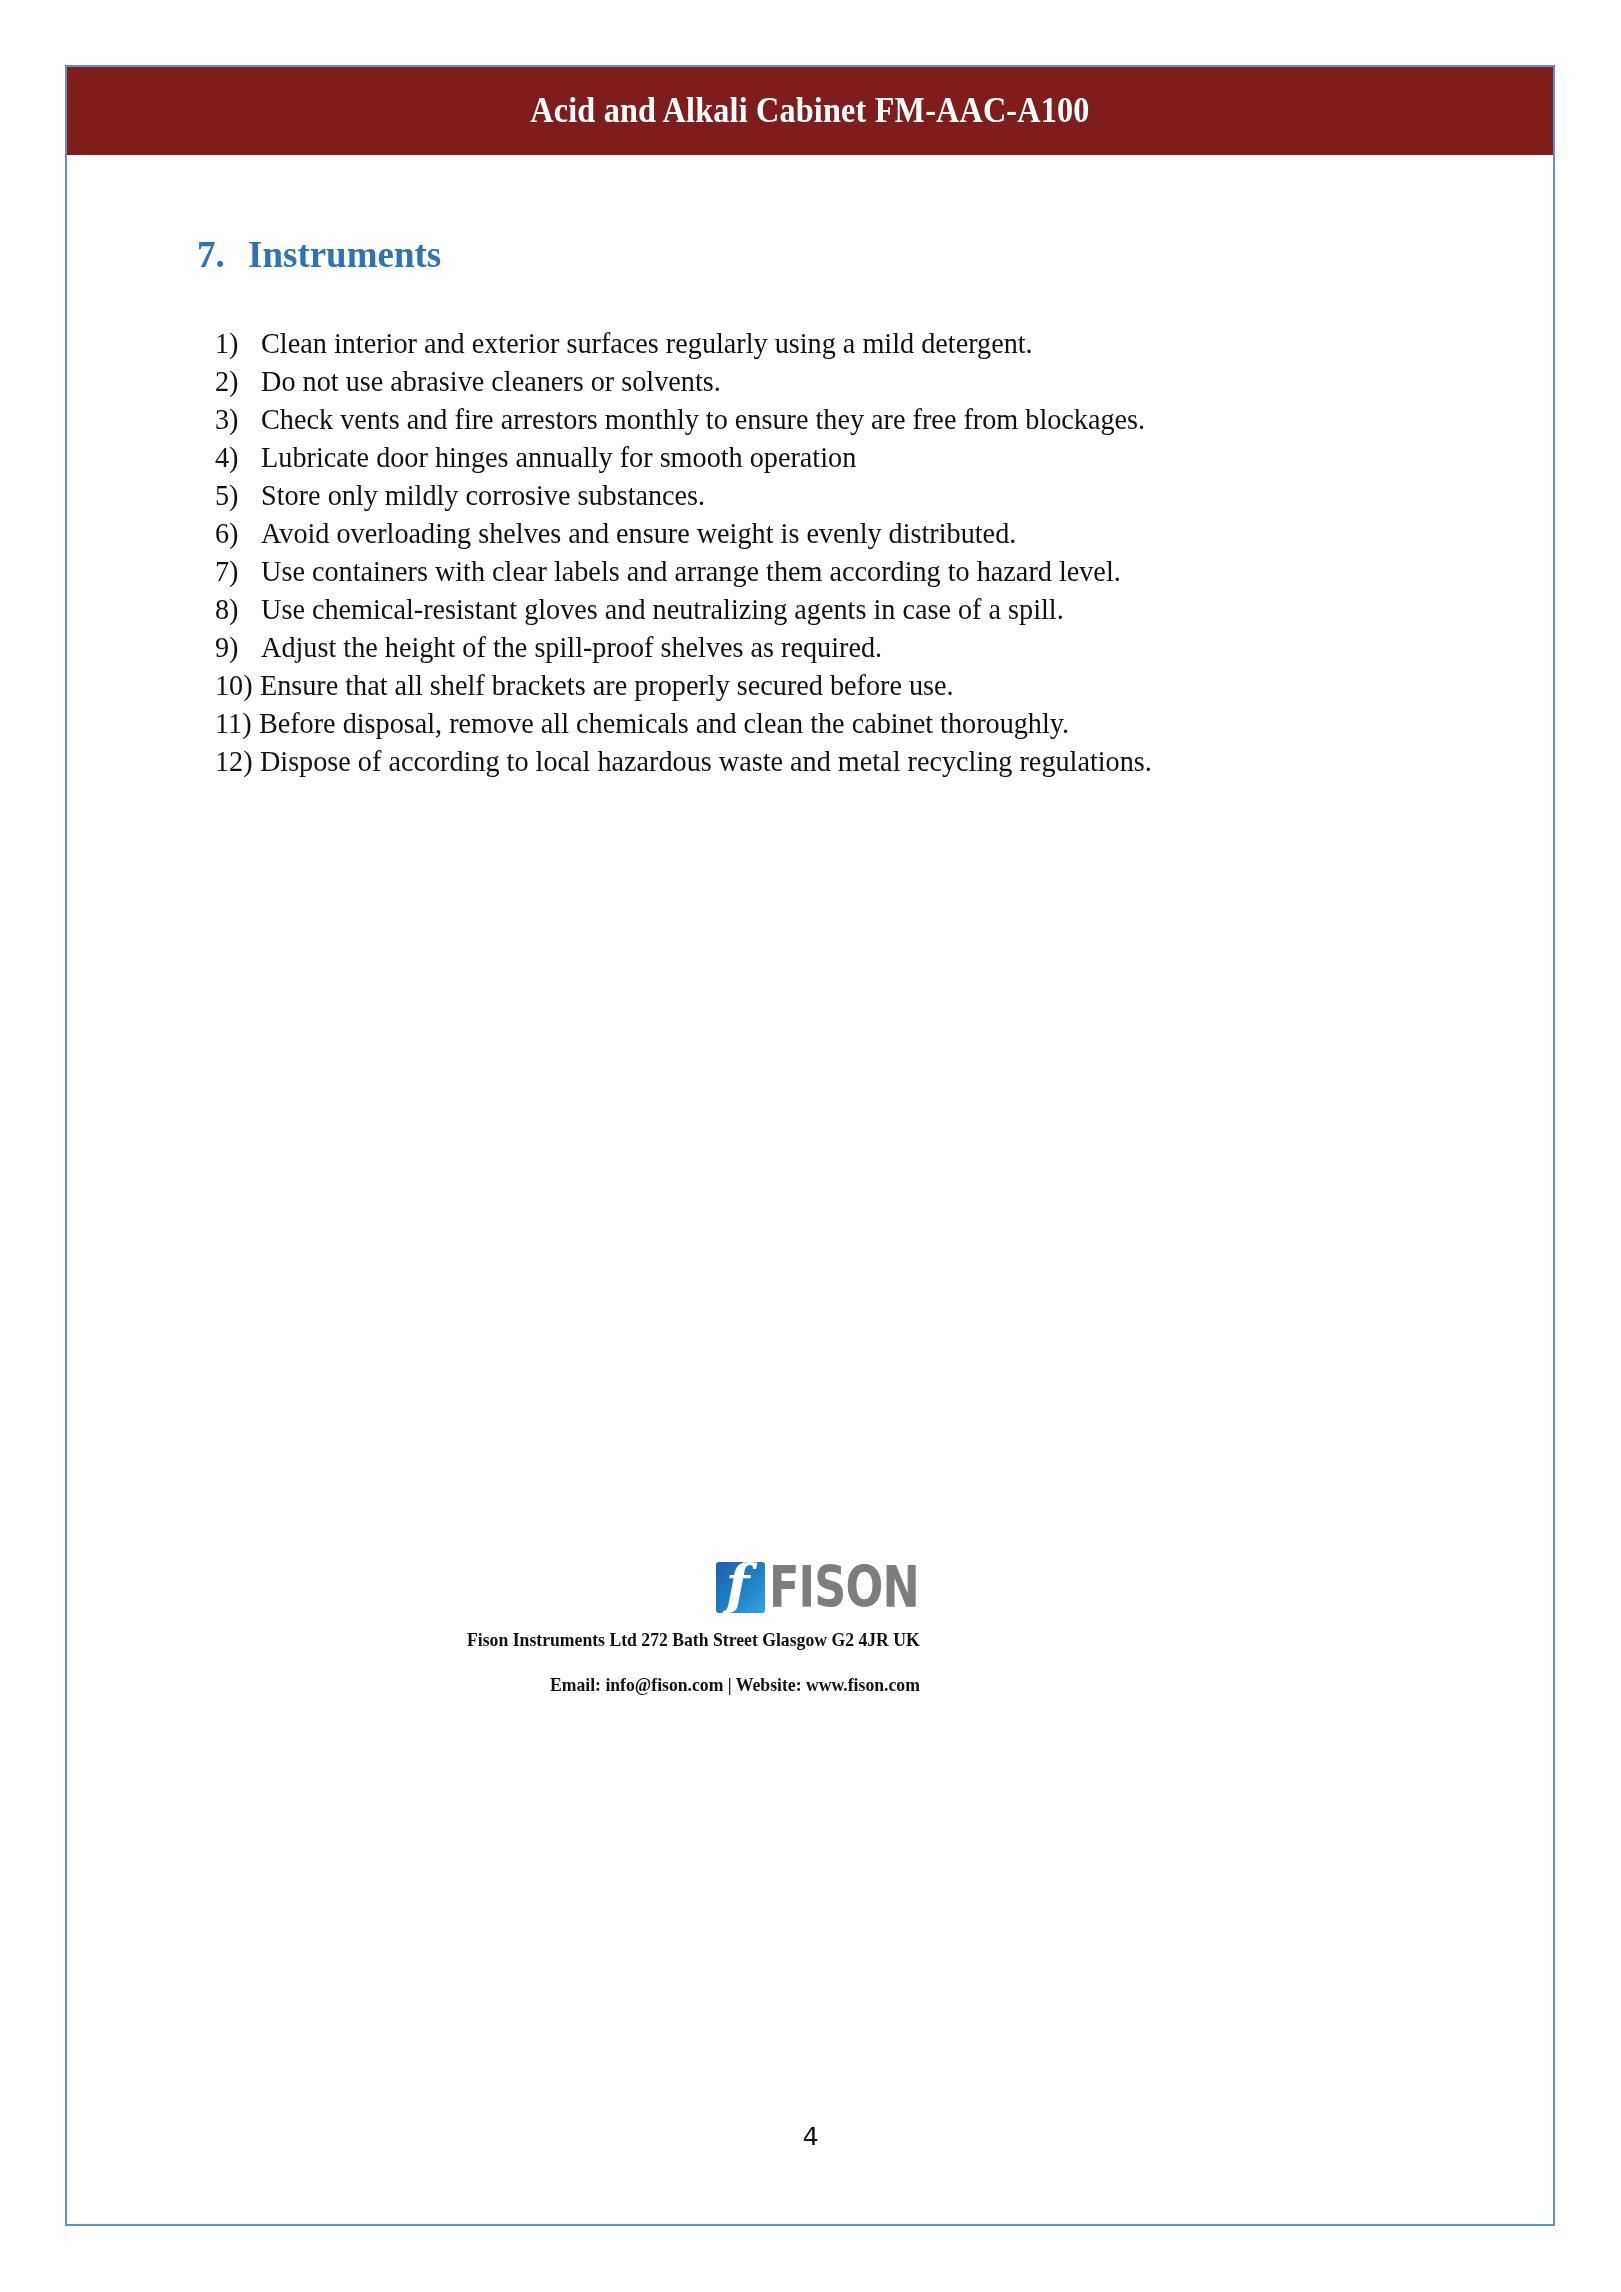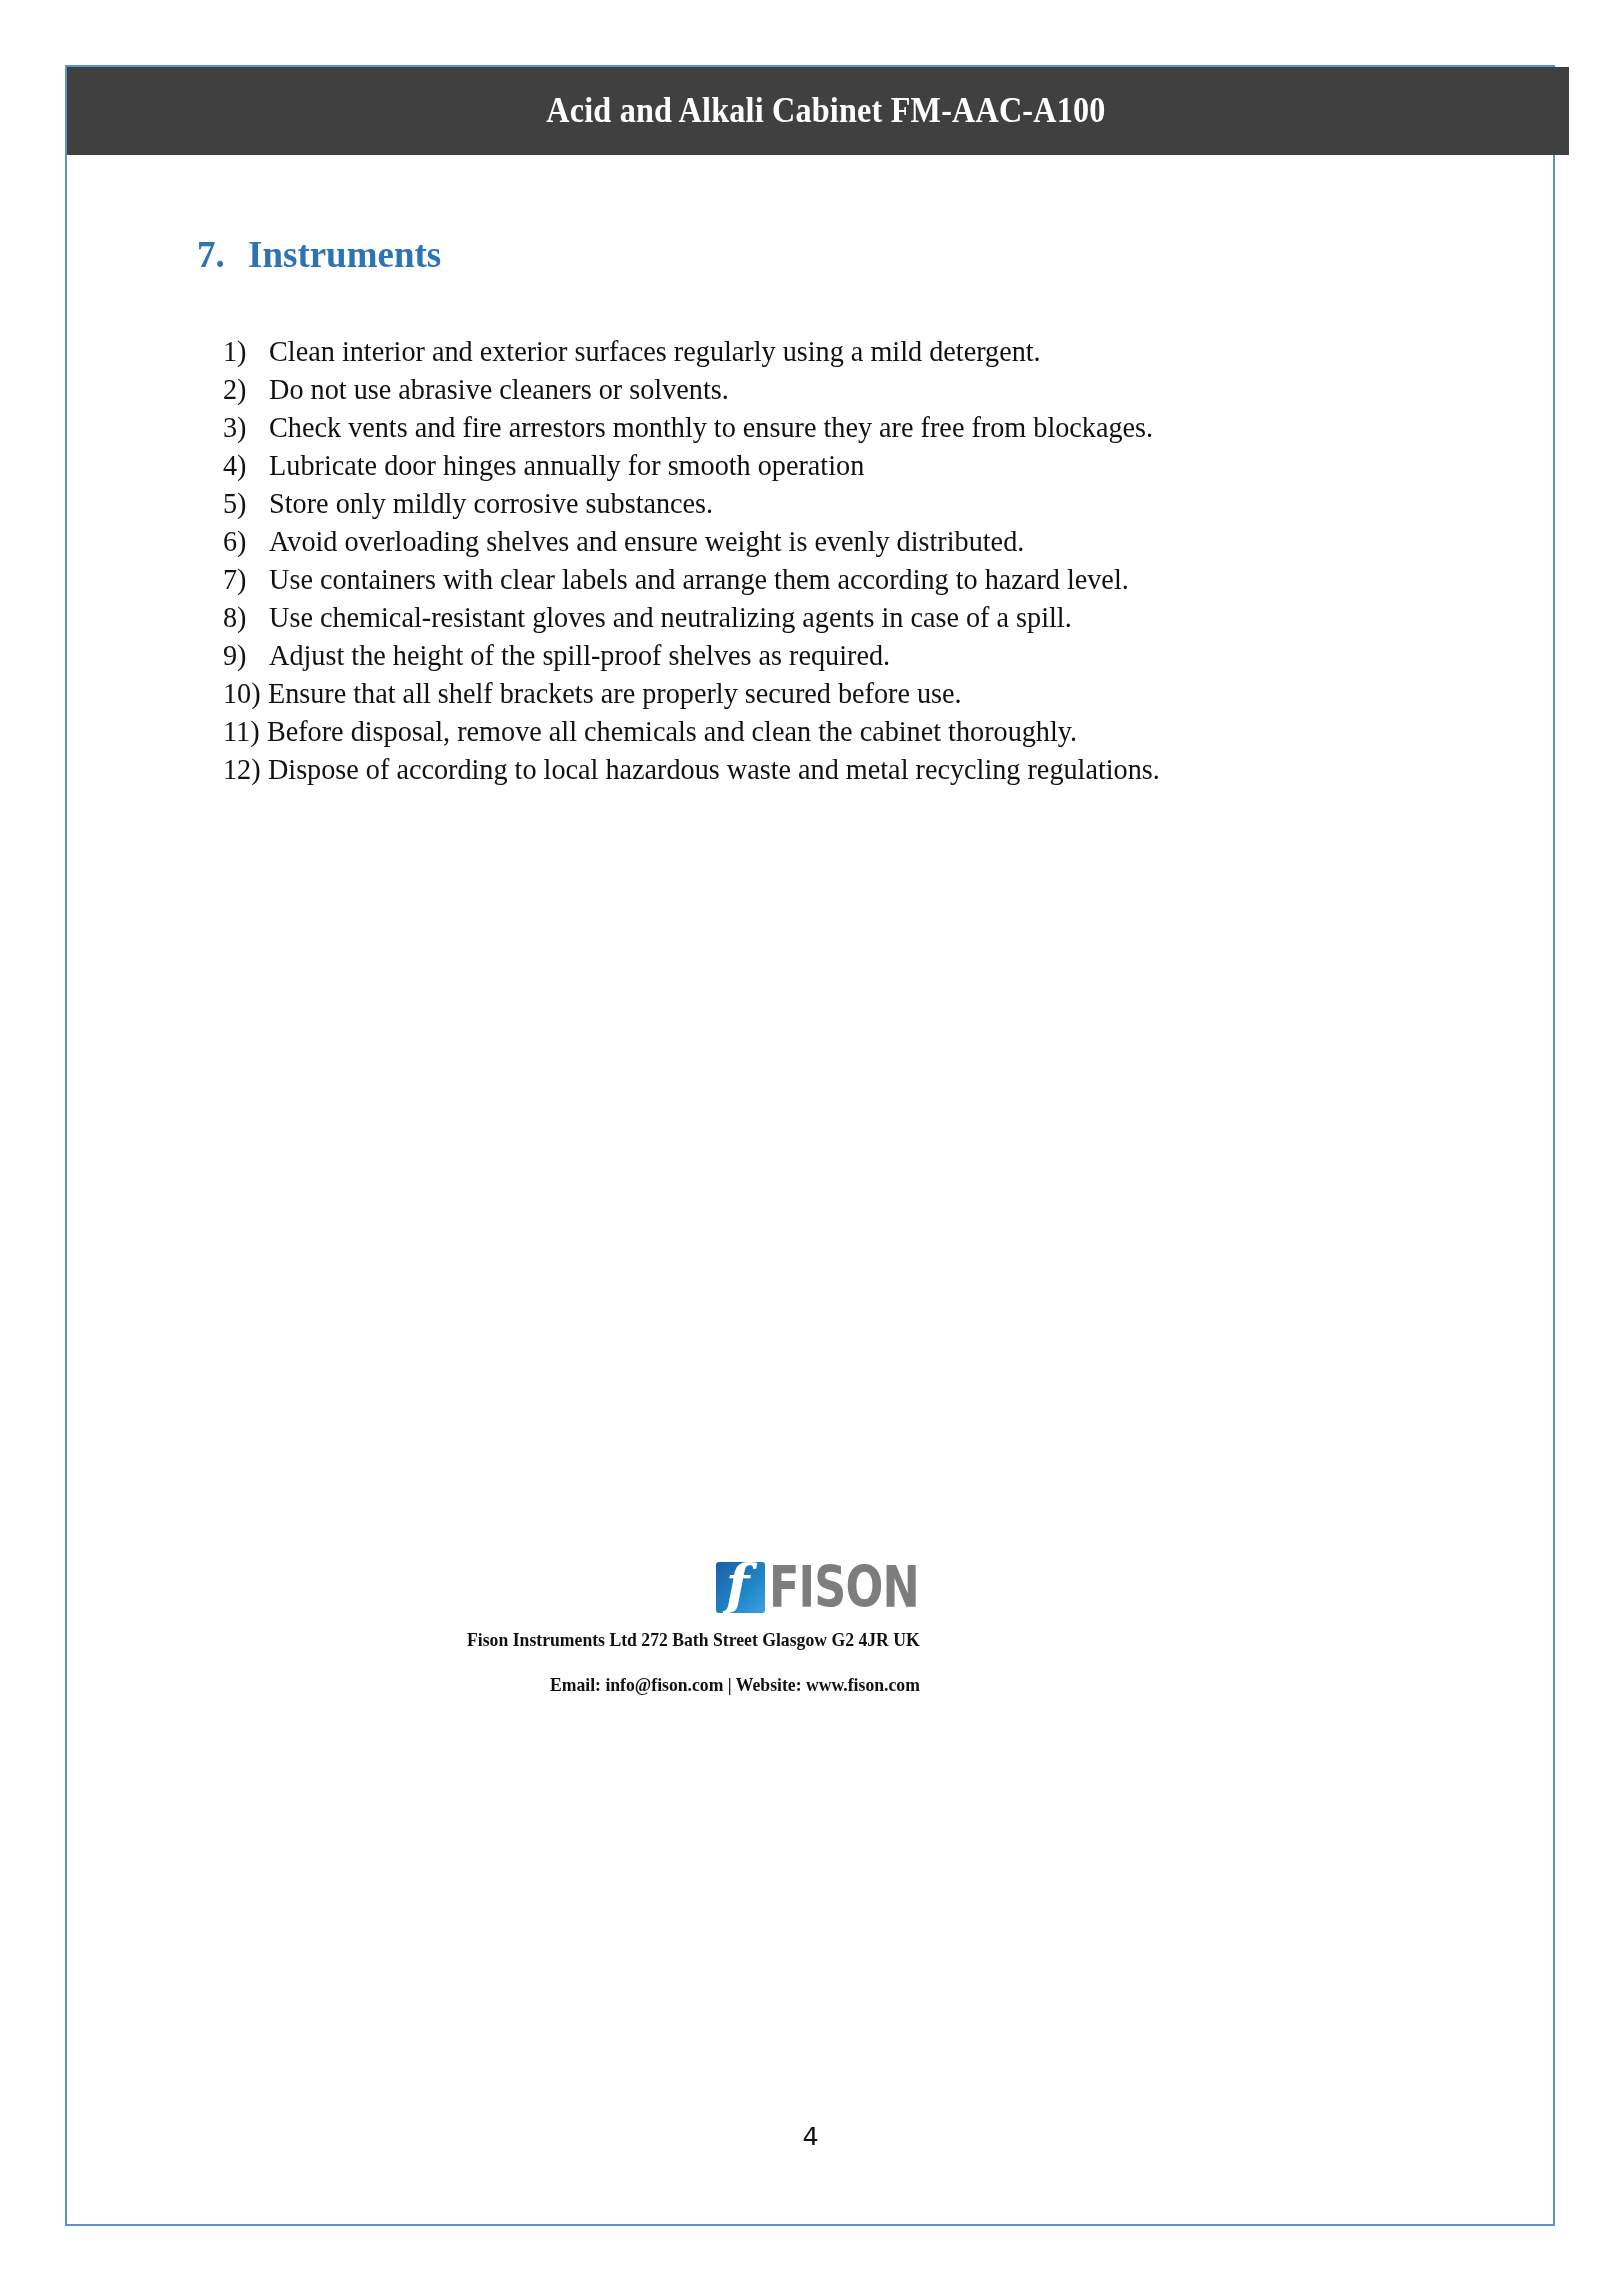--- a/index.html
+++ b/index.html
@@ -1,27 +1,27 @@
 <!DOCTYPE html>
 <html><head>
   <meta charset="utf-8">
   <style>
     html, body { margin: 0; padding: 0; background: #ffffff; }
     body { width: 1621px; height: 2293px; position: relative; overflow: hidden;
            font-family: "DejaVu Serif", "Liberation Serif", serif; color: #111; }
     .frame { position: absolute; left: 65px; top: 65px; width: 1490px; height: 2161px;
              border: 2px solid #5b93c9; box-sizing: border-box; }
     .header { position: absolute; left: 67px; top: 67px; width: 1486px; height: 88px;
-              background: #404040; display: flex; align-items: center; justify-content: center; padding-left: 16px; }
+              background: #7f1d1d; display: flex; align-items: center; justify-content: center; }
     .header-title { color: #ffffff; font-family: "Liberation Serif", serif; font-weight: bold;
                     font-size: 35px; letter-spacing: 0.2px; transform: scaleX(0.92); }
     .section-title { position: absolute; left: 197px; top: 233px; color: #2e74b5;
                      font-family: "Liberation Serif", serif; font-weight: bold; font-size: 37px; }
     .section-title .num { display: inline-block; width: 51px; }
-    .list { position: absolute; left: 211px; top: 320px; margin: 12px; padding: 0; list-style: none; }
+    .list { position: absolute; left: 211px; top: 320px; margin: 4px; padding: 0; list-style: none; }
     .list li { font-family: "Liberation Serif", serif; font-size: 30px; line-height: 38px;
                white-space: nowrap; transform-origin: left; transform: scaleX(0.94); }
     .list .n { display: inline-block; width: 49px; }
     .list .n.wide { width: auto; padding-right: 7.8px; }
     .logo { position: absolute; left: 716px; top: 1561px; height: 52px; display: flex; align-items: center; }
     .logo-mark { width: 49px; height: 51px; background: linear-gradient(135deg, #1e5ea8 0%, #1f86c9 60%, #3aa3dd 100%);
                  border-radius: 2.9px; position: relative; overflow: hidden; }
     .logo-mark span { position: absolute; left: 9.8px; top: -5.9px; color: #fff; font-family: "DejaVu Serif", serif;
                       font-style: italic; font-size: 55px; font-weight: bold; line-height: 1; }
     .logo-text { margin-left: 3.9px; color: #7d7d7d; font-family: "DejaVu Sans", sans-serif; font-weight: bold;

